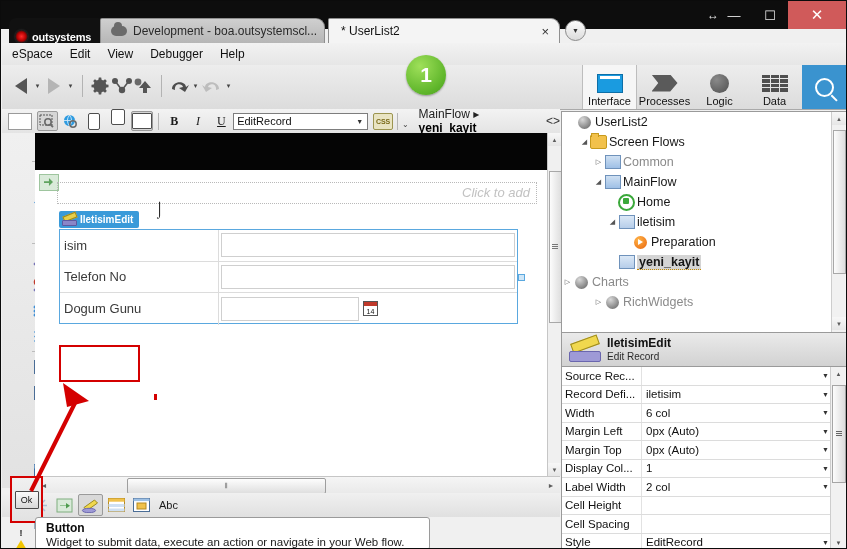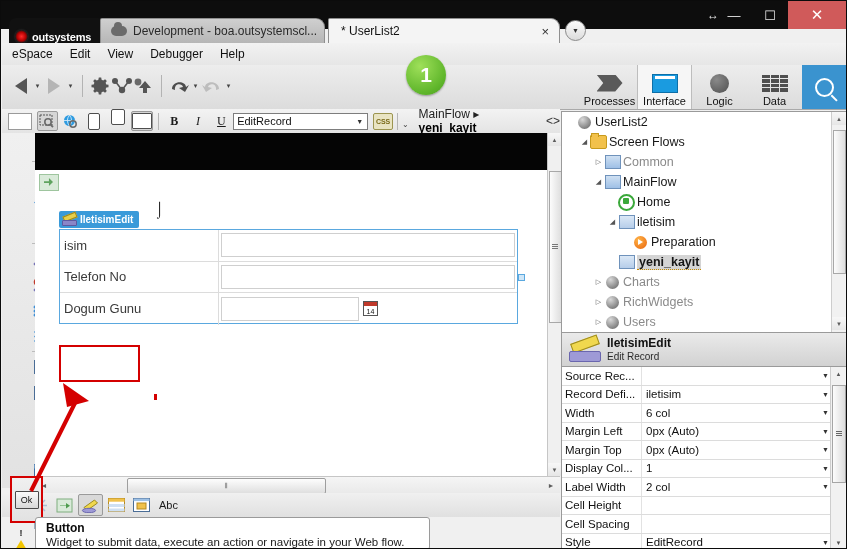--- a/index.html
+++ b/index.html
@@ -335,31 +335,31 @@
       <div class="tb-caret">▾</div>
       <div class="tb-ico">
         <svg width="22" height="18" viewBox="0 0 22 18">
             <path d="M18 12 C18 4, 5 3, 4 10 L1 8 L5 15 L11 11 L7 10 C8 6, 16 6, 15 13 z" fill="#bdbdbd"></path>
           </svg>
       </div>
       <div class="tb-caret">▾</div>
     </div>
 
     <div class="tb-right">
+      <div class="tb-tab sel">
+        <span class="glyph">
+            <span class="iface-shape"></span>
+          </span>
+        <span>Interface</span>
+      </div>
       <div class="tb-tab">
         <span class="glyph">
             <span class="chev-shape"></span>
           </span>
         <span>Processes</span>
-      </div>
-      <div class="tb-tab sel">
-        <span class="glyph">
-            <span class="iface-shape"></span>
-          </span>
-        <span>Interface</span>
       </div>
       <div class="tb-tab">
         <span class="glyph">
             <span class="logic-shape"></span>
           </span>
         <span>Logic</span>
       </div>
       <div class="tb-tab">
         <span class="glyph">
           <span class="data-shape">
@@ -533,20 +533,23 @@
           <path d="M5 9.2h8v2.6H5z" fill="#f0b860" opacity="0.65"></path>
         </svg>
     </div>
   </div>
 
   <div class="canvas">
     <div class="blackband"></div>
     <div class="stripzone">
       <div class="greenico"></div>
       <div class="curly">⌡</div>
+      <div class="dashed-row">
+        <span class="clickadd">Click to add </span>
+      </div>
     </div>
 
     <div class="badge-edit">
       <span class="pencil"></span>
       <span>IletisimEdit</span>
     </div>
 
     <div class="formtbl">
       <div class="frow">
         <div class="flabel">isim</div>
@@ -687,40 +690,33 @@
           </span>
           <span class="">Preparation</span>
         </div>
         <div class="tnode" style="padding-left: 45px;">
           <span class="tw"></span>
           <span class="tico">
             <span class="screenic g"></span>
           </span>
           <span class="tsel">yeni_kayit</span>
         </div>
+        <div class="tnode" style="">
+          <span class="tw">▷</span>
+          <span class="tico">
+            <span class="sphere"></span>
+          </span>
+          <span class="tdim">Charts</span>
+        </div>
         <div class="tnode" style="padding-left: 31px;">
           <span class="tw">▷</span>
           <span class="tico">
             <span class="sphere"></span>
           </span>
-          <span class="tdim">Charts</span>
-        </div>
-        <div class="tnode" style="padding-left: 31px;">
-          <span class="tw">▷</span>
-          <span class="tico">
-            <span class="sphere"></span>
-          </span>
           <span class="tdim">RichWidgets</span>
-        </div>
-        <div class="tnode" style="padding-left: 31px;">
-          <span class="tw">▷</span>
-          <span class="tico">
-            <span class="sphere"></span>
-          </span>
-          <span class="tdim">Users</span>
         </div>
         <div class="tnode" style="padding-left: 17px;"></div>
       </div>
     <div class="treescroll">
       <div class="vs-up" style="width:14px;">▲</div>
       <div style="position:absolute;left:1px;top:18px;width:11px;height:142px;background:linear-gradient(90deg,#fcfcfc,#dedede);border:1px solid #a8a8a8;"></div>
       <div class="vs-dn" style="width:14px;bottom:2px;">▼</div>
     </div>
   </div>
 

